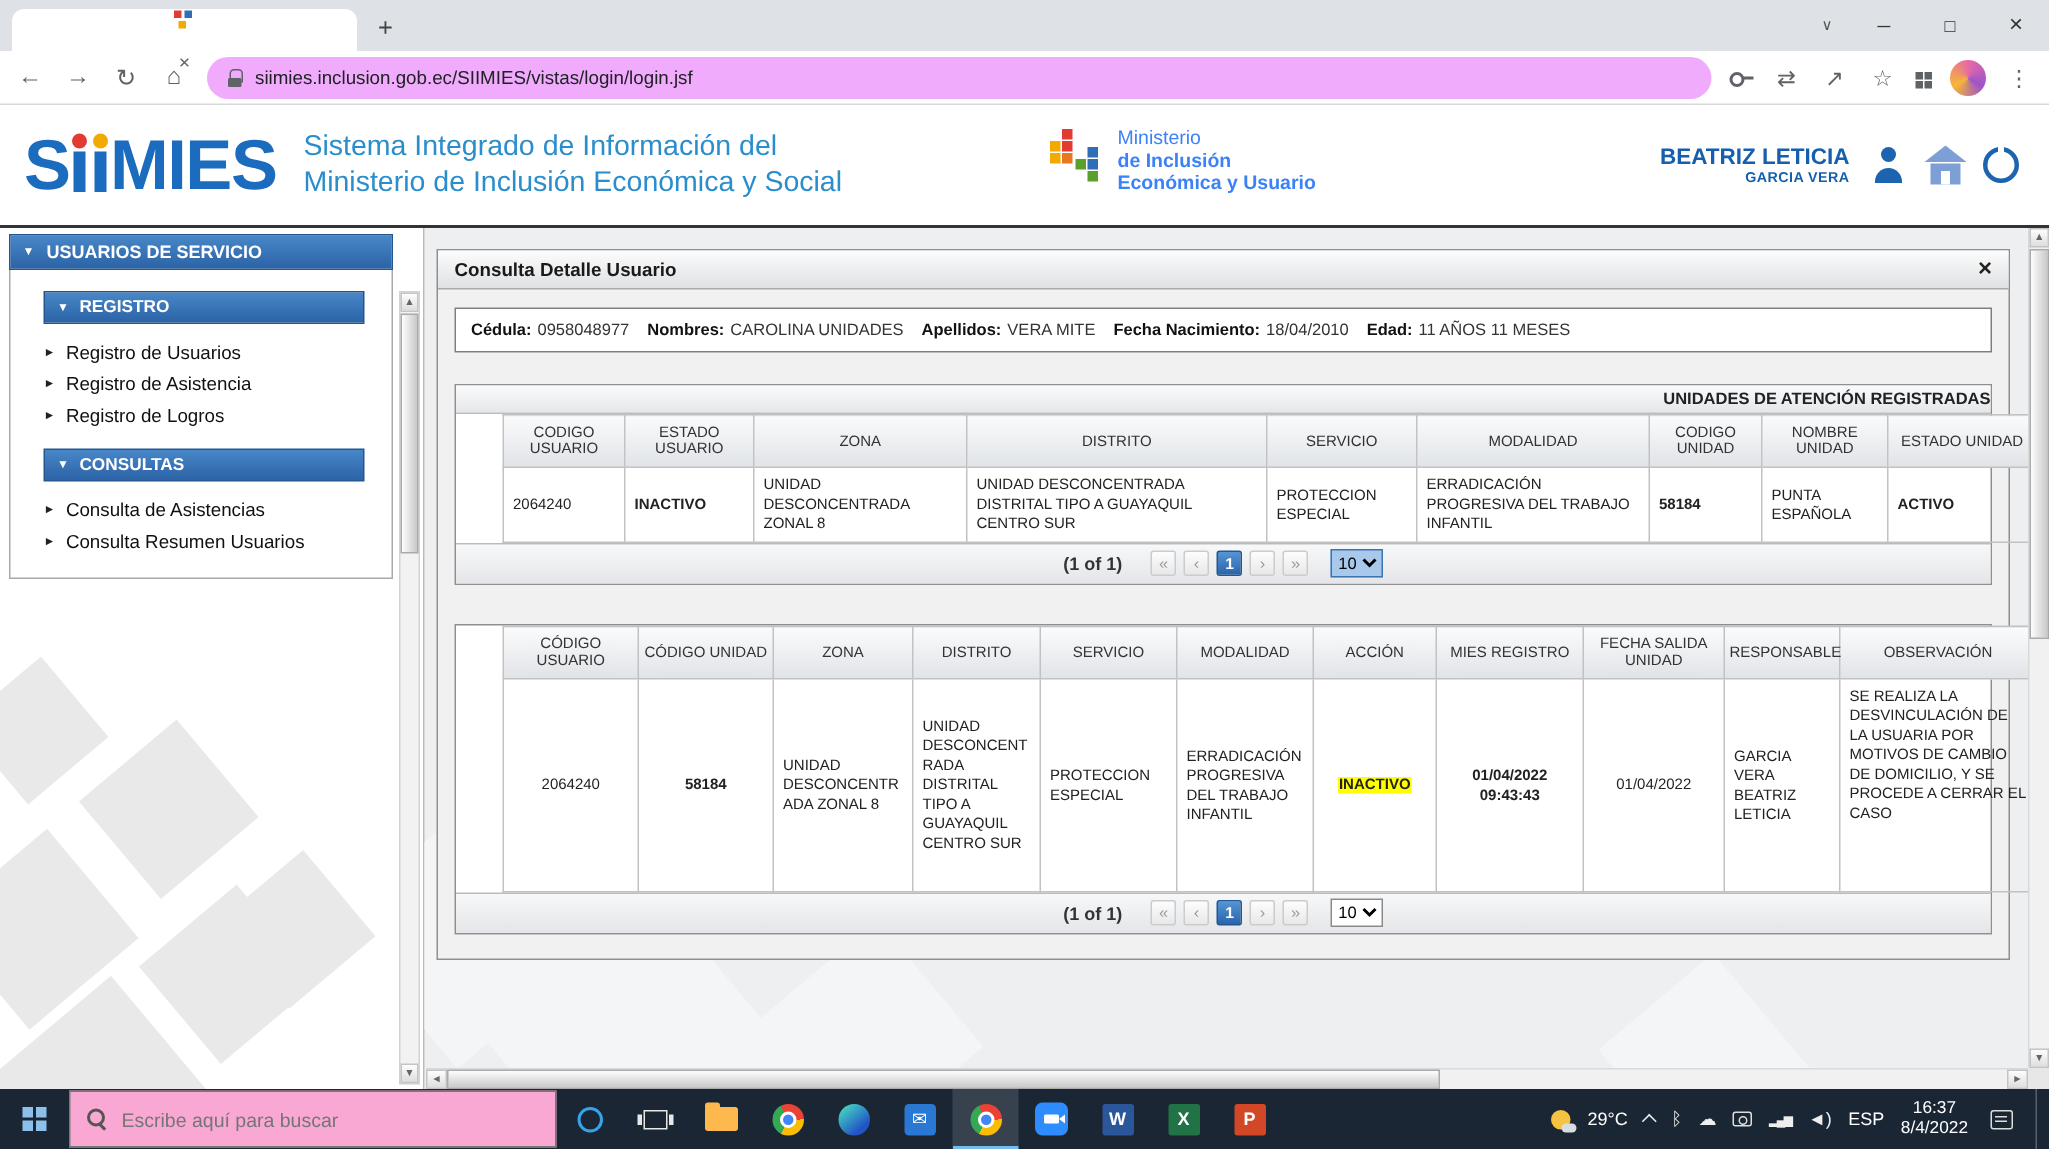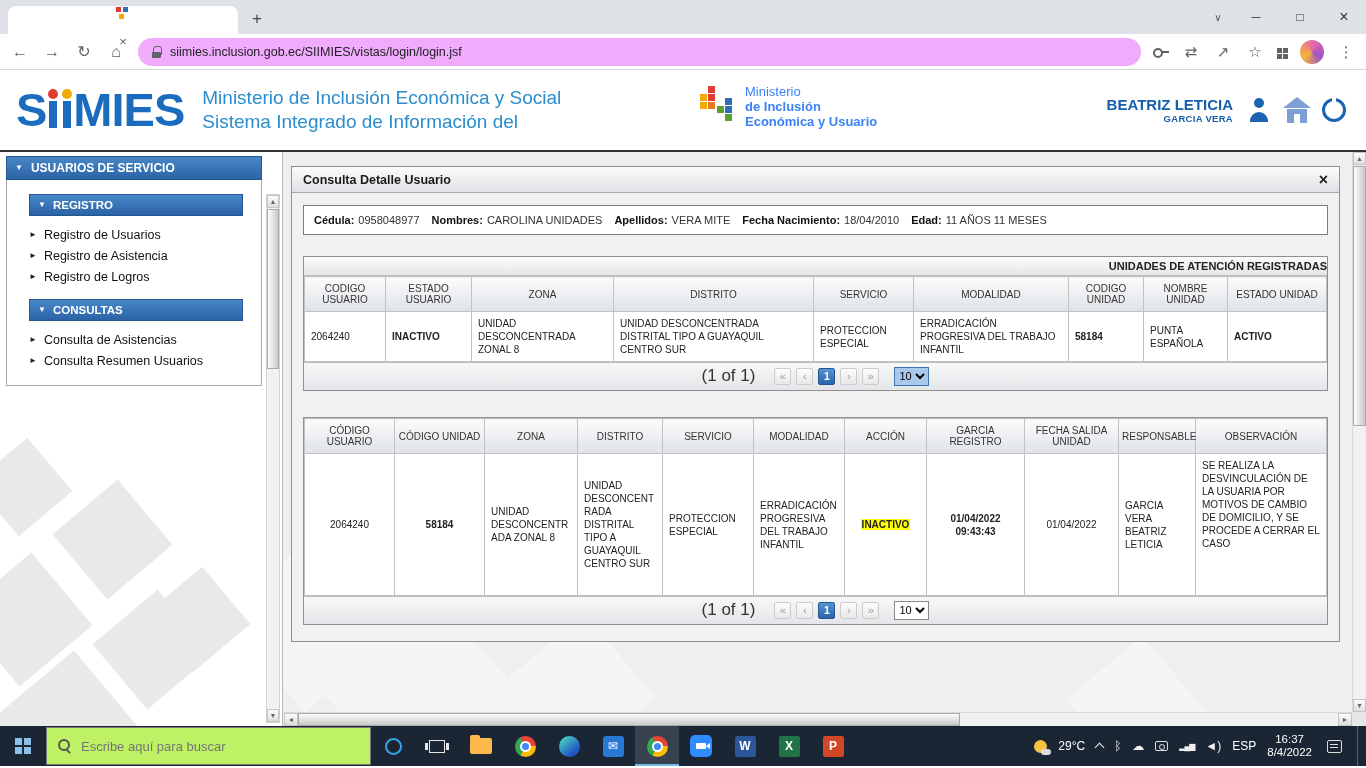--- a/index.html
+++ b/index.html
@@ -98,50 +98,50 @@
   .panel-header { height:26px; background:linear-gradient(#fcfcfc,#dfe1e4); border-bottom:1px solid #aaa; display:flex; align-items:center; padding:0 11px; font-weight:bold; font-size:12.5px; color:#1a1a1a; }
   .panel-close { margin-left:auto; font-weight:bold; font-size:16px; color:#222; line-height:1; }
   .panel-body { padding:12px 11px 16px 11px; }
 
   .person-box { border:1px solid #7e7e7e; background:#fff; padding:8px 10px; font-size:11px; color:#333; display:flex; align-items:center; white-space:nowrap; }
   .pb-label { font-weight:bold; color:#111; margin-right:4px; }
   .pb-val { margin-right:12px; }
 
   .dt { margin-top:21px; border:1px solid #8f8f8f; background:#fff; }
   .dt-title { text-align:right; font-size:11px; font-weight:bold; padding:3px 0; background:linear-gradient(#fafbfc,#e4e6e9); border-bottom:1px solid #bbb; color:#222; }
-  table.grid { width:100%; border-collapse:collapse; table-layout:fixed; }
+  table.grid { width:100%; border-collapse:collapse; table-layout:fixed;margin-left:31px; }
   .grid th { background:linear-gradient(#fafbfc,#e0e3e7); border:1px solid #c2c2c2; font-weight:normal; font-size:10px; color:#333; padding:6px 3px; text-align:center; }
   .grid td { border:1px solid #c2c2c2; font-size:10px; color:#222; padding:5px 6px; vertical-align:middle; word-wrap:break-word; line-height:1.3; }
   .bold { font-weight:bold; }
   .ctr { text-align:center; }
   .top { vertical-align:top !important; padding-top:6px; }
   .t2 tr.data { height:142px; }
   .hl { background:#ffff00; font-weight:bold; padding:0 1px; }
 
   .pag { display:flex; align-items:center; justify-content:center; gap:5px; padding:3px 0 4px; background:linear-gradient(#f7f8f9,#e3e5e8); border-top:1px solid #bbb; }
-  .pag-label { font-weight:normal; font-size:17px; margin-right:14px; color:#333; }
+  .pag-label { font-weight:bold; font-size:12px; margin-right:14px; color:#333; }
   .pag-btn { width:17px; height:17px; display:flex; align-items:center; justify-content:center; color:#9a9a9a; font-size:11px; background:linear-gradient(#fdfdfd,#e8e8e8); border:1px solid #ccc; border-radius:2px; }
   .pag-page { width:17px; height:17px; display:flex; align-items:center; justify-content:center; background:linear-gradient(#5694d4,#2a65ab); color:#fff; font-weight:bold; font-size:10.5px; border-radius:2px; border:1px solid #24578f; }
   .pag select { height:19px; font-size:11px; margin-left:10px; border:1px solid #8a8a8a; background:#fff; }
   .pag select.sel-blue { background:#a9c9ec; border:1px solid #3c74ad; }
 
   .vscroll { position:absolute; top:0; right:0; bottom:14px; width:14px; background:#f1f1f1; border-left:1px solid #d9d9d9; z-index:4; }
   .vscroll .s-thumb { top:14px; height:260px; }
   .hscroll { position:absolute; left:284px; right:14px; bottom:0; height:14px; background:#f1f1f1; border-top:1px solid #d9d9d9; z-index:4; display:flex; }
   .h-arrow { width:14px; display:flex; align-items:center; justify-content:center; font-size:7px; color:#666; background:linear-gradient(#fdfdfd,#dedede); border:1px solid #c4c4c4; }
   .h-arrow.right { margin-left:auto; }
   .h-thumb { margin:0; width:62%; background:linear-gradient(#fdfdfd,#c9c9c9); border:1px solid #aaa; }
   .corner { position:absolute; right:0; bottom:0; width:14px; height:14px; background:#e7e7e7; z-index:5; }
 
   
   .taskbar { height:40px; background:#1b2635; display:flex; align-items:center; color:#fff; }
   .start { width:46px; height:40px; display:flex; align-items:center; justify-content:center; }
   .winlogo { width:16px; height:16px; display:grid; grid-template-columns:7px 7px; grid-template-rows:7px 7px; gap:2px; }
   .winlogo i { background:#8cc0ea; }
-  .tsearch { width:325px; height:38px; background:#bef264; border:1px solid #777; display:flex; align-items:center; gap:9px; padding:0 11px; color:#5e5e5e; }
+  .tsearch { width:325px; height:38px; background:#f9a8d4; border:1px solid #777; display:flex; align-items:center; gap:9px; padding:0 11px; color:#5e5e5e; }
   .tsearch input { border:none; outline:none; font-size:13px; color:#5e5e5e; width:260px; font-family:"Liberation Sans",sans-serif; background:transparent; }
   .mag { width:14px; height:14px; position:relative; flex-shrink:0; }
   .mag::before { content:""; position:absolute; top:0; left:0; width:8px; height:8px; border:2px solid #555; border-radius:50%; }
   .mag::after { content:""; position:absolute; bottom:1px; right:1px; width:6px; height:2px; background:#555; transform:rotate(45deg); }
   .tb-btn { width:44px; height:40px; display:flex; align-items:center; justify-content:center; position:relative; }
   .tb-btn.active { background:rgba(255,255,255,0.13); box-shadow:inset 0 -2px 0 #76b9ed; }
   .cortana { width:17px; height:17px; border:2px solid #35a4e8; border-radius:50%; }
   .tview { width:16px; height:13px; border:1.5px solid #e8e8e8; position:relative; }
   .tview::before { content:""; position:absolute; left:-5px; top:2px; width:3px; height:7px; background:#e8e8e8; }
   .tview::after { content:""; position:absolute; right:-5px; top:2px; width:3px; height:7px; background:#e8e8e8; }
@@ -214,22 +214,22 @@
     <span class="logo-txt">S</span>
     <span class="logo-i">
         <span class="dot dot-red"></span>
       </span>
     <span class="logo-i">
         <span class="dot dot-yellow"></span>
       </span>
     <span class="logo-txt">MIES</span>
   </div>
   <div class="app-title">
+    <div>Sistema Integrado de Información del</div>
     <div>Ministerio de Inclusión Económica y Social</div>
-    <div>Sistema Integrado de Información del</div>
   </div>
   <div class="ministry">
     <div class="mlogo">
         <i></i>
         <i></i>
         <i></i>
         <i></i>
         <i></i>
         <i></i>
         <i></i>
@@ -405,21 +405,21 @@
             </colgroup>
             <tbody>
                 <tr>
               <th>CÓDIGO USUARIO</th>
               <th>CÓDIGO UNIDAD</th>
               <th>ZONA</th>
               <th>DISTRITO</th>
               <th>SERVICIO</th>
               <th>MODALIDAD</th>
               <th>ACCIÓN</th>
-              <th>GARCIA REGISTRO</th>
+              <th>MIES REGISTRO</th>
               <th>FECHA SALIDA UNIDAD</th>
               <th>RESPONSABLE</th>
               <th>OBSERVACIÓN</th>
             </tr>
             <tr class="data">
               <td class="ctr">2064240</td>
               <td class="ctr bold">58184</td>
               <td>UNIDAD DESCONCENTRADA ZONAL 8</td>
               <td>UNIDAD DESCONCENTRADA DISTRITAL TIPO A GUAYAQUIL CENTRO SUR</td>
               <td>PROTECCION ESPECIAL</td>

